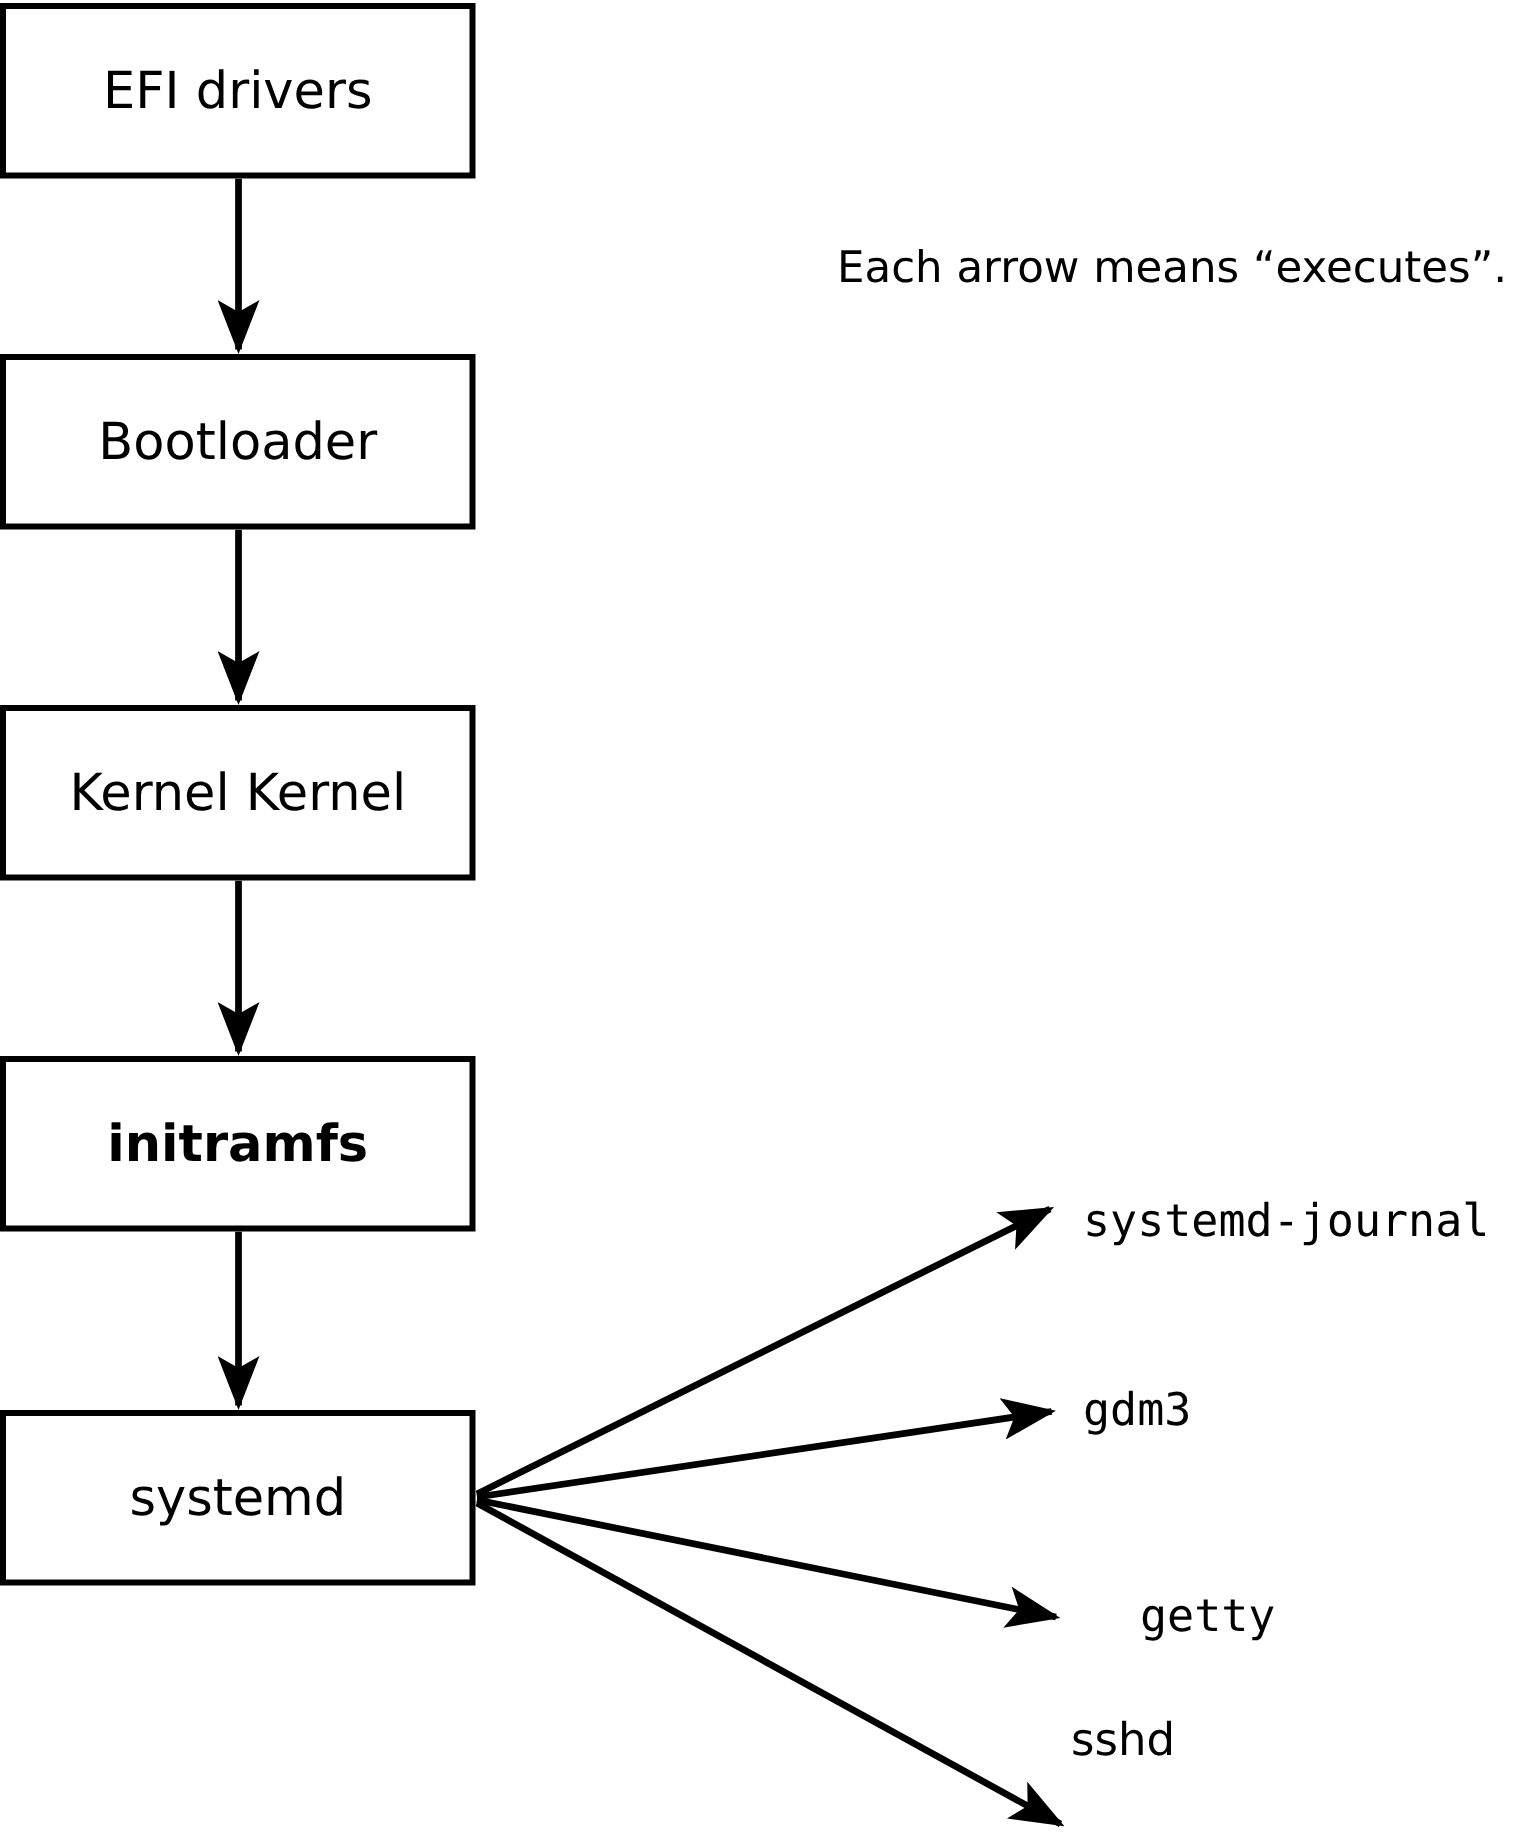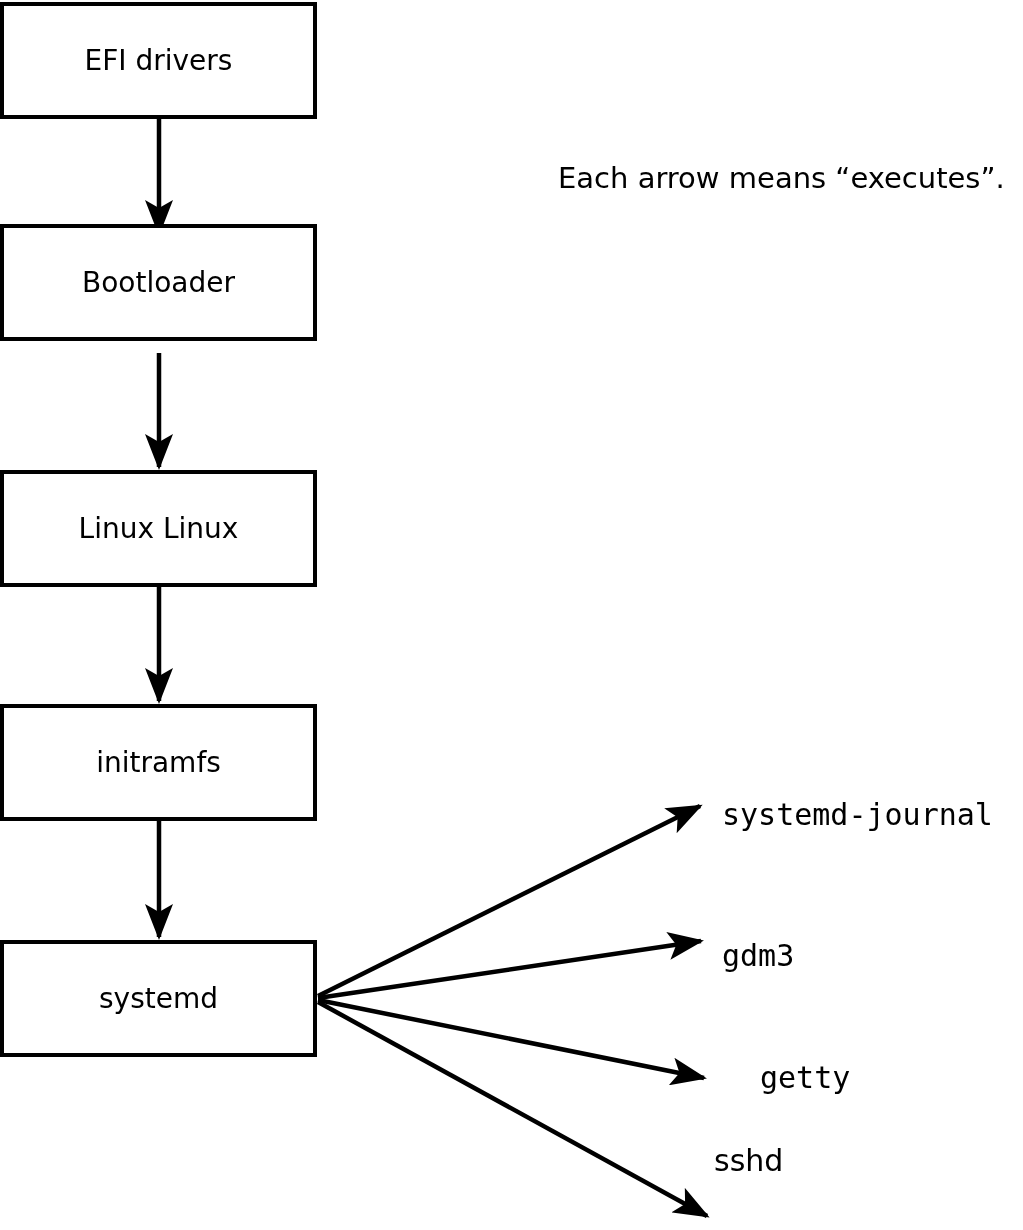--- a/index.html
+++ b/index.html
@@ -27,46 +27,46 @@
     position: absolute;
     left: 0;
     width: 317px;
     height: 117px;
     box-sizing: border-box;
     border: 4px solid #000000;
     background: #ffffff;
     display: flex;
     align-items: center;
     justify-content: center;
-    font-size: 28px;
+    font-size: 34px;
     line-height: 1;
     white-space: nowrap;
   }
   .node-1 { top: 2px; }
-  .node-2 { top: 224px; }
+  .node-2 { top: 236px; }
   .node-3 { top: 470px; }
-  .node-4 { top: 704px; }
+  .node-4 { top: 704px; font-weight: bold; }
   .node-5 { top: 940px; text-align: right; }
   .caption {
     position: absolute;
     left: 558px;
     top: 161px;
     font-size: 29px;
     line-height: 34px;
     white-space: nowrap;
   }
   .leaf-label {
     position: absolute;
     font-family: "DejaVu Sans Mono", monospace;
     font-size: 30px;
     line-height: 34px;
     white-space: nowrap;
   }
   .leaf-journal { left: 722px; top: 798px; }
-  .leaf-gdm3   { left: 722px; top: 924px; margin-top: 15px; }
+  .leaf-gdm3   { left: 722px; top: 924px; }
   .leaf-getty  { left: 720px; top: 1061px; margin-left: 40px; }
   .leaf-sshd   { left: 714px; top: 1144px; font-family: "DejaVu Sans", sans-serif; }
 </style>
 </head>
 <body>
 
 <div class="canvas">
 
   <svg class="arrows-layer" width="1023" height="1230" viewBox="0 0 1023 1230" xmlns="http://www.w3.org/2000/svg" aria-hidden="true">
     <defs>
@@ -86,21 +86,21 @@
     <line x1="318" y1="1002" x2="707" y2="1216" stroke="#000000" stroke-width="4.5" marker-end="url(#arrowhead)"></line>
   </svg>
 
   <div class="flow-node node-1">
     <span>EFI drivers</span>
   </div>
   <div class="flow-node node-2">
     <span>Bootloader</span>
   </div>
   <div class="flow-node node-3">
-    <span>Linux Linux</span>
+    <span>Kernel Kernel</span>
   </div>
   <div class="flow-node node-4">
     <span>initramfs</span>
   </div>
   <div class="flow-node node-5">
     <span>systemd</span>
   </div>
 
   <div class="caption">Each arrow means “executes”.</div>
 

